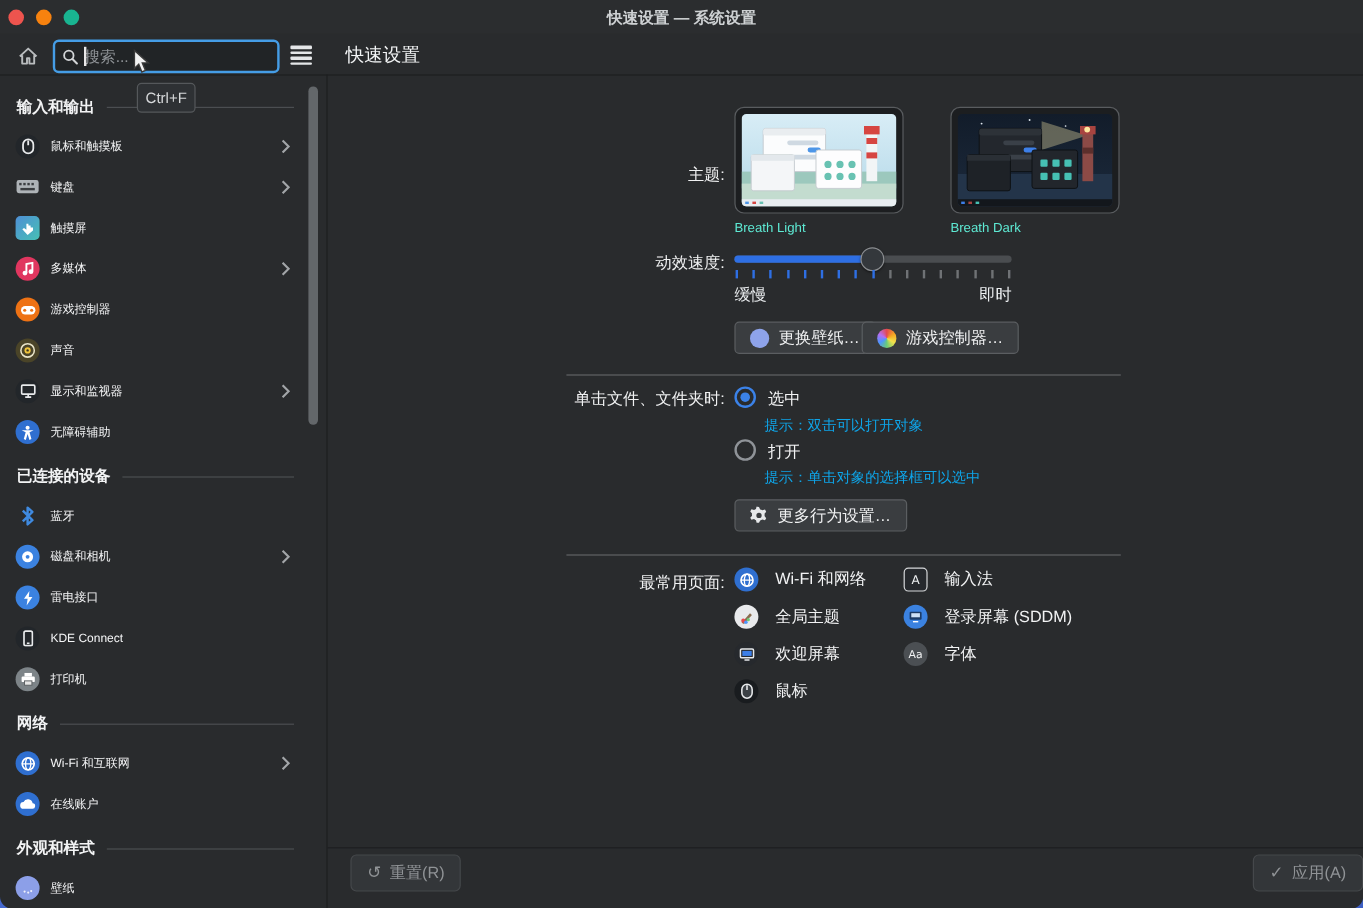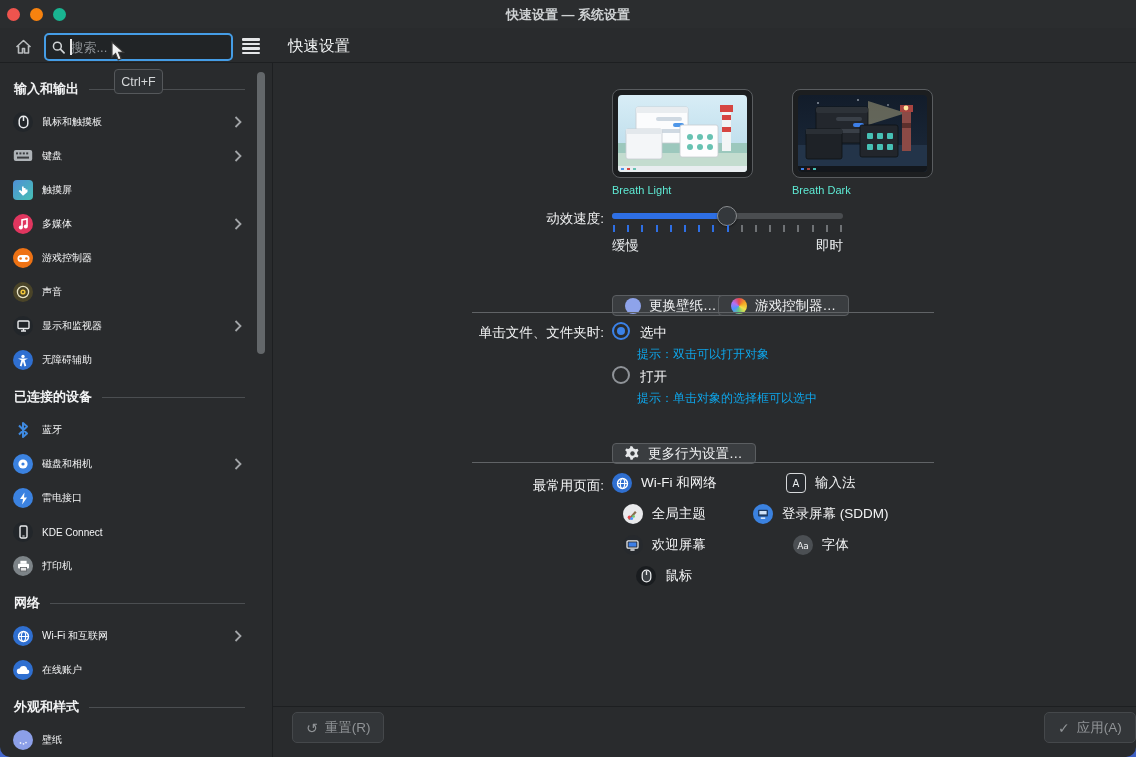--- a/index.html
+++ b/index.html
@@ -59,35 +59,35 @@
 
   #slider-track { left:612px; top:213px; width:231px; height:6px; background:#4a4d50; border-radius:3px; }
   #slider-fill  { left:612px; top:213px; width:116px; height:6px; background:#2e6fe4; border-radius:3px 0 0 3px; }
   #slider-handle{ left:717px; top:206px; width:20px; height:20px; border-radius:50%;
                   background:#34383c; border:1.5px solid #8b8e91; box-shadow:0 1px 2px rgba(0,0,0,.5); }
   #ticks { left:613px; top:225px; width:229px; height:7px; display:flex; justify-content:space-between; }
   #ticks span { width:2px; height:7px; background:#6f7275; }
   #ticks span.b { background:#2e6fe4; }
   .slider-minmax { position:absolute; top:237px; font-size:13.5px; color:#eceff1; }
 
-  .btn { display:flex; align-items:center; gap:8px; height:21px; padding:0 12px;
+  .btn { display:flex; align-items:center; gap:8px; height:27px; padding:0 12px;
          background:#3a3d40; border:1px solid #5b5e61; border-radius:4px;
-         color:#f0f1f2; font-size:13.5px; cursor:pointer; white-space:nowrap;margin-top:27px; }
+         color:#f0f1f2; font-size:13.5px; cursor:pointer; white-space:nowrap; }
   .sep { position:absolute; left:472px; width:462px; height:1px; background:#606366; }
 
   .radio { position:absolute; left:612px; width:18px; height:18px; border-radius:50%; }
   .radio.sel { border:2px solid #3b82e8; }
   .radio.sel::after { content:""; position:absolute; left:3px; top:3px; width:8px; height:8px;
                       border-radius:50%; background:#3b82e8; }
   .radio.unsel { border:2px solid #8f9398; }
   .radio-label { position:absolute; left:640px; font-size:13.5px; color:#f2f3f4; }
   .hint { position:absolute; left:637px; font-size:12px; color:#0ea5e9; }
 
   .link-col { position:absolute; top:473px; display:flex; flex-direction:column; }
-  .link-item { height:20px; margin-bottom:11px; display:flex; align-items:center; gap:9px; cursor:pointer;justify-content:center; }
+  .link-item { height:20px; margin-bottom:11px; display:flex; align-items:center; gap:14px; cursor:pointer; }
   .link-item .lbl { font-size:13.5px; color:#f2f3f4; white-space:nowrap; }
 
   #footer-divider { left:273px; top:706px; right:0; height:1px; background:#1d1f21; }
   .btn-disabled { display:flex; align-items:center; gap:7px; height:31px; padding:0 13px;
                   background:#333639; border:1px solid #45484b; border-radius:5px;
                   color:#909396; font-size:13.5px; }
   .btn-disabled .g { font-size:14px; }
 </style>
 </head>
 <body>
@@ -330,20 +330,21 @@
             <circle cx="4.5" cy="10" r="0.9" fill="#fff" opacity="0.85"></circle>
             <circle cx="7.5" cy="10.8" r="0.9" fill="#fff" opacity="0.85"></circle>
             <circle cx="10" cy="9.6" r="0.9" fill="#fff" opacity="0.85"></circle>
           </svg>
       </span>
       <span class="lbl">壁纸</span>
     </div>
   </div>
   <div class="abs" id="side-scrollbar"></div>
 
+  <div class="form-label" style="top:137px">主题:</div>
 
   <div class="theme-card" style="left:612px">
     <svg viewBox="0 0 129 77" preserveAspectRatio="none">
       <defs>
           <linearGradient id="skyL" x1="0" y1="0" x2="0" y2="1">
         <stop offset="0" stop-color="#d8edf6"></stop>
             <stop offset="1" stop-color="#b4d8e8"></stop>
           </linearGradient>
         </defs>
       <rect width="129" height="77" fill="url(#skyL)"></rect>

